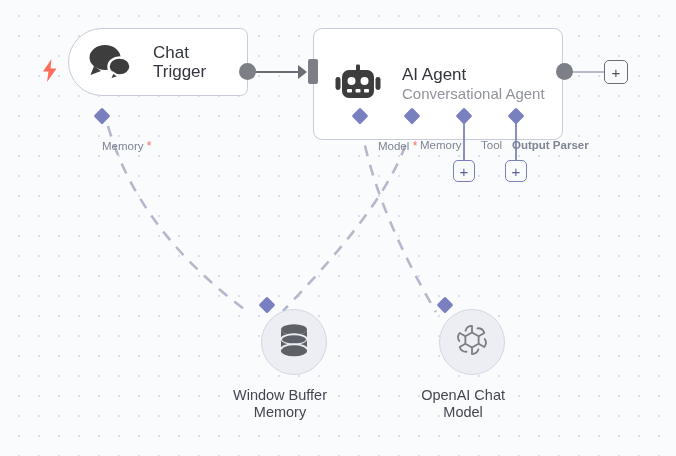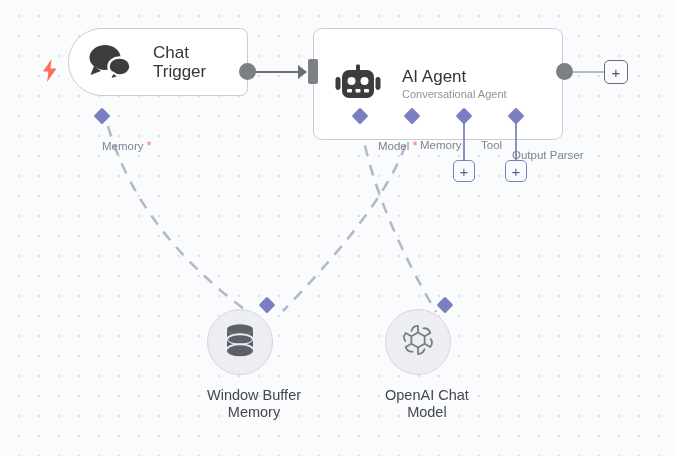--- a/index.html
+++ b/index.html
@@ -55,21 +55,21 @@
     justify-content: center;
     line-height: 1.12;
   }
   .node-title {
     font-size: 17px;
     color: #33353c;
     font-weight: 400;
     white-space: pre-line;
   }
   .node-subtitle {
-    font-size: 11px;
+    font-size: 15px;
     color: #909399;
     margin-top: 2px;
   }
 
   
   .port-circle {
     position: absolute;
     width: 17px; height: 17px;
     border-radius: 50%;
     background: #7d7f86;
@@ -148,21 +148,21 @@
     background: #8b90c4;
     z-index: 5;
   }
 
   
   .subnode {
     position: absolute;
     z-index: 5;
     display: flex;
     flex-direction: column;
-    align-items: flex-start;
+    align-items: flex-end;
   }
   .subnode-circle {
     width: 66px; height: 66px;
     border-radius: 50%;
     background: #eceef4;
     border: 1.6px solid #d4d7e2;
     box-sizing: border-box;
     display: flex;
     align-items: center;
     justify-content: center;
@@ -257,21 +257,21 @@
 
   <div class="diamond" style="left:406px; top:110px;"></div>
   <div class="port-label" style="left:392px; top:139px;">Memory</div>
 
   <div class="diamond" style="left:458px; top:110px;"></div>
   <div class="port-label" style="left:453px; top:139px;">Tool</div>
   <div class="stem" style="left:463px; top:116px; height:45px;"></div>
   <div class="plus-btn" style="left:453px; top:160px;">+</div>
 
   <div class="diamond" style="left:510px; top:110px;"></div>
-  <div class="port-label" style="left:484px; top:149px;">Output Parser</div>
+  <div class="port-label" style="left:484px; top:139px;font-weight:bold;">Output Parser</div>
   <div class="stem" style="left:515px; top:116px; height:45px;"></div>
   <div class="plus-btn" style="left:505px; top:160px;">+</div>
 
   <div class="subnode" style="left:207px; top:309px; width:120px;">
     <div class="subnode-circle">
       <span>
         <svg width="32" height="34" viewBox="0 0 32 34" xmlns="http://www.w3.org/2000/svg">
           <ellipse cx="16" cy="6.5" rx="13" ry="5.2" fill="#5e6068"></ellipse>
           <path d="M 3 6.5 L 3 16.5 A 13 5.2 0 0 0 29 16.5 L 29 6.5 A 13 5.2 0 0 1 3 6.5 Z" fill="#5e6068"></path>
           <ellipse cx="16" cy="16.5" rx="13" ry="5.2" fill="#5e6068" stroke="#eceef4" stroke-width="2"></ellipse>

